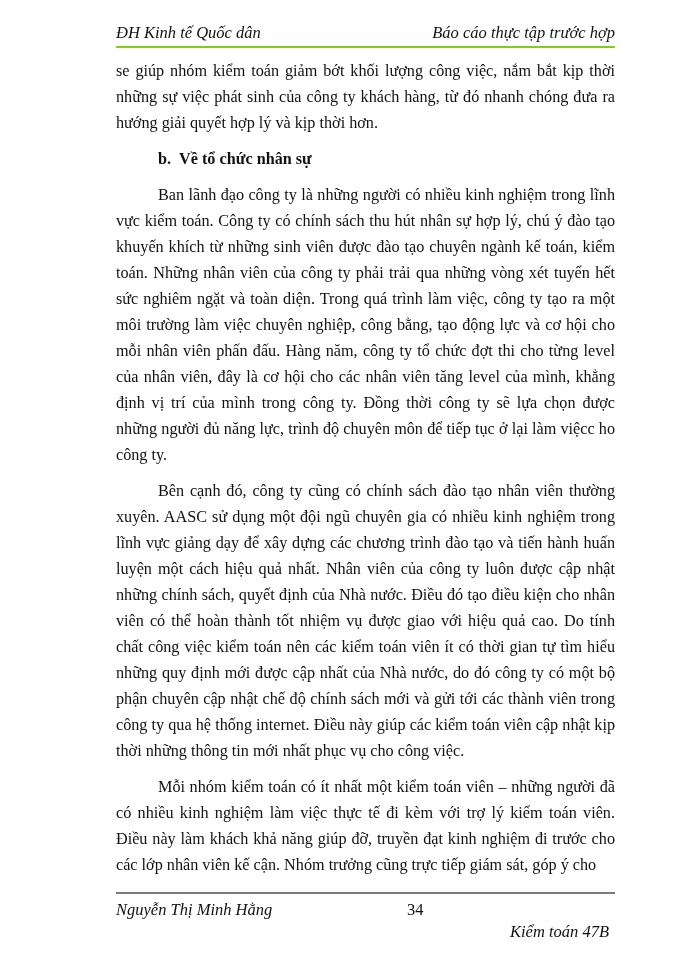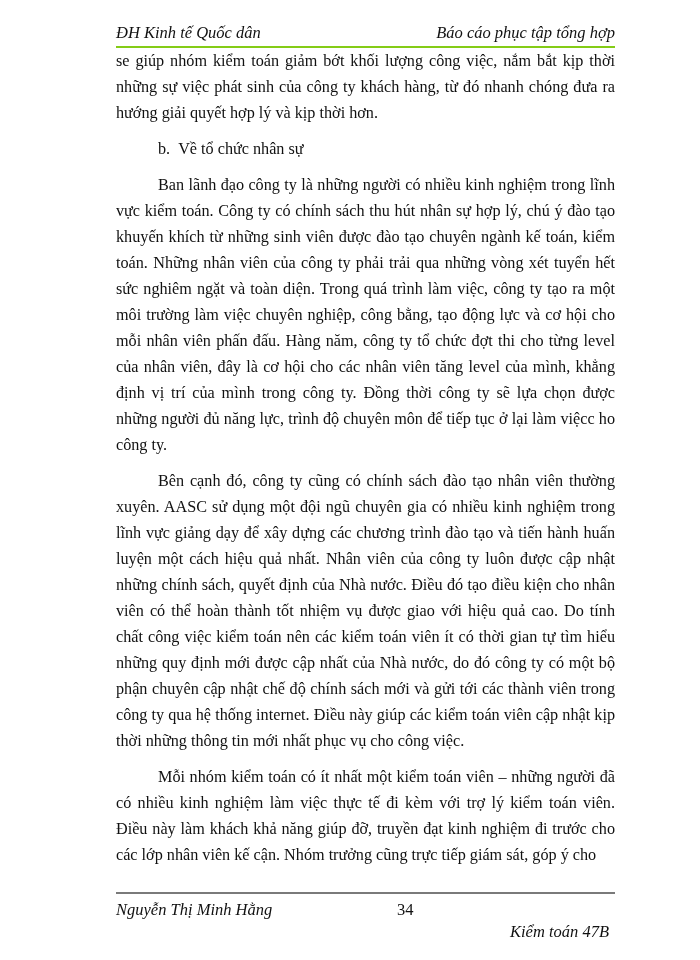--- a/index.html
+++ b/index.html
@@ -25,64 +25,64 @@
       font-style: italic;
       font-size: 16.5px;
       line-height: 22px;
     }
     .page-header .left { position: absolute; left: 0; top: 0; }
     .page-header .right { position: absolute; right: 0; top: 0; }
 
     .body-text {
       position: absolute;
       left: 116px;
-      top: 48px;
+      top: 58px;
       width: 499px;
       font-size: 16.2px;
       line-height: 26px;
       text-align: justify;
     }
     .body-text p {
       margin: 0 0 10px 0;
       text-indent: 0;
     }
     .body-text p.indent {
       text-indent: 42px;
     }
     .body-text h3 {
       margin: 0 0 10px 0;
       font-size: 16.2px;
       line-height: 26px;
-      font-weight: normal;
+      font-weight: bold;
       padding-left: 42px;
     }
     .body-text h3 .label { margin-right: 8px; }
 
     .page-footer {
       position: absolute;
       left: 116px;
       top: 892px;
       width: 499px;
       border-top: 2px solid #7a7a7a;
       font-style: italic;
       font-size: 16.5px;
       line-height: 22px;
       height: 30px;
       text-align: right;
     }
     .page-footer .left { position: absolute; left: 0; top: 5px; }
-    .page-footer .center { position: absolute; left: 281px; top: 5px; font-style: normal; }
+    .page-footer .center { position: absolute; left: 291px; top: 5px; font-style: normal; }
     .page-footer .right { position: absolute; right: 6px; top: 5px; margin-top: 22px; }
   </style>
 </head>
 <body>
 
 <div class="page-header">
   <span class="left">ĐH Kinh tế Quốc dân</span>
-  <span class="right">Báo cáo phục tập tổng hợp</span>
+  <span class="right">Báo cáo thực tập trước hợp</span>
 </div>
 
 <div class="body-text">
   <p>se giúp nhóm kiểm toán giảm bớt khối lượng công việc, nắm bắt kịp thời những sự việc phát sinh của công ty khách hàng, từ đó nhanh chóng đưa ra hướng giải quyết hợp lý và kịp thời hơn.</p>
   <h3>
     <span class="label">b.</span><span>Về tổ chức nhân sự</span>
   </h3>
   <p class="indent">Ban lãnh đạo công ty là những người có nhiều kinh nghiệm trong lĩnh vực kiểm toán. Công ty có chính sách thu hút nhân sự hợp lý, chú ý đào tạo khuyến khích từ những sinh viên được đào tạo chuyên ngành kế toán, kiểm toán. Những nhân viên của công ty phải trải qua những vòng xét tuyển hết sức nghiêm ngặt và toàn diện. Trong quá trình làm việc, công ty tạo ra một môi trường làm việc chuyên nghiệp, công bằng, tạo động lực và cơ hội cho mỗi nhân viên phấn đấu. Hàng năm, công ty tổ chức đợt thi cho từng level của nhân viên, đây là cơ hội cho các nhân viên tăng level của mình, khẳng định vị trí của mình trong công ty. Đồng thời công ty sẽ lựa chọn được những người đủ năng lực, trình độ chuyên môn để tiếp tục ở lại làm việcc ho công ty.</p>
   <p class="indent">Bên cạnh đó, công ty cũng có chính sách đào tạo nhân viên thường xuyên. AASC sử dụng một đội ngũ chuyên gia có nhiều kinh nghiệm trong lĩnh vực giảng dạy để xây dựng các chương trình đào tạo và tiến hành huấn luyện một cách hiệu quả nhất. Nhân viên của công ty luôn được cập nhật những chính sách, quyết định của Nhà nước. Điều đó tạo điều kiện cho nhân viên có thể hoàn thành tốt nhiệm vụ được giao với hiệu quả cao. Do tính chất công việc kiểm toán nên các kiểm toán viên ít có thời gian tự tìm hiểu những quy định mới được cập nhất của Nhà nước, do đó công ty có một bộ phận chuyên cập nhật chế độ chính sách mới và gửi tới các thành viên trong công ty qua hệ thống internet. Điều này giúp các kiểm toán viên cập nhật kịp thời những thông tin mới nhất phục vụ cho công việc.</p>
   <p class="indent">Mỗi nhóm kiểm toán có ít nhất một kiểm toán viên – những người đã có nhiều kinh nghiệm làm việc thực tế đi kèm với trợ lý kiểm toán viên. Điều này làm khách khả năng giúp đỡ, truyền đạt kinh nghiệm đi trước cho các lớp nhân viên kế cận. Nhóm trưởng cũng trực tiếp giám sát, góp ý cho</p>

